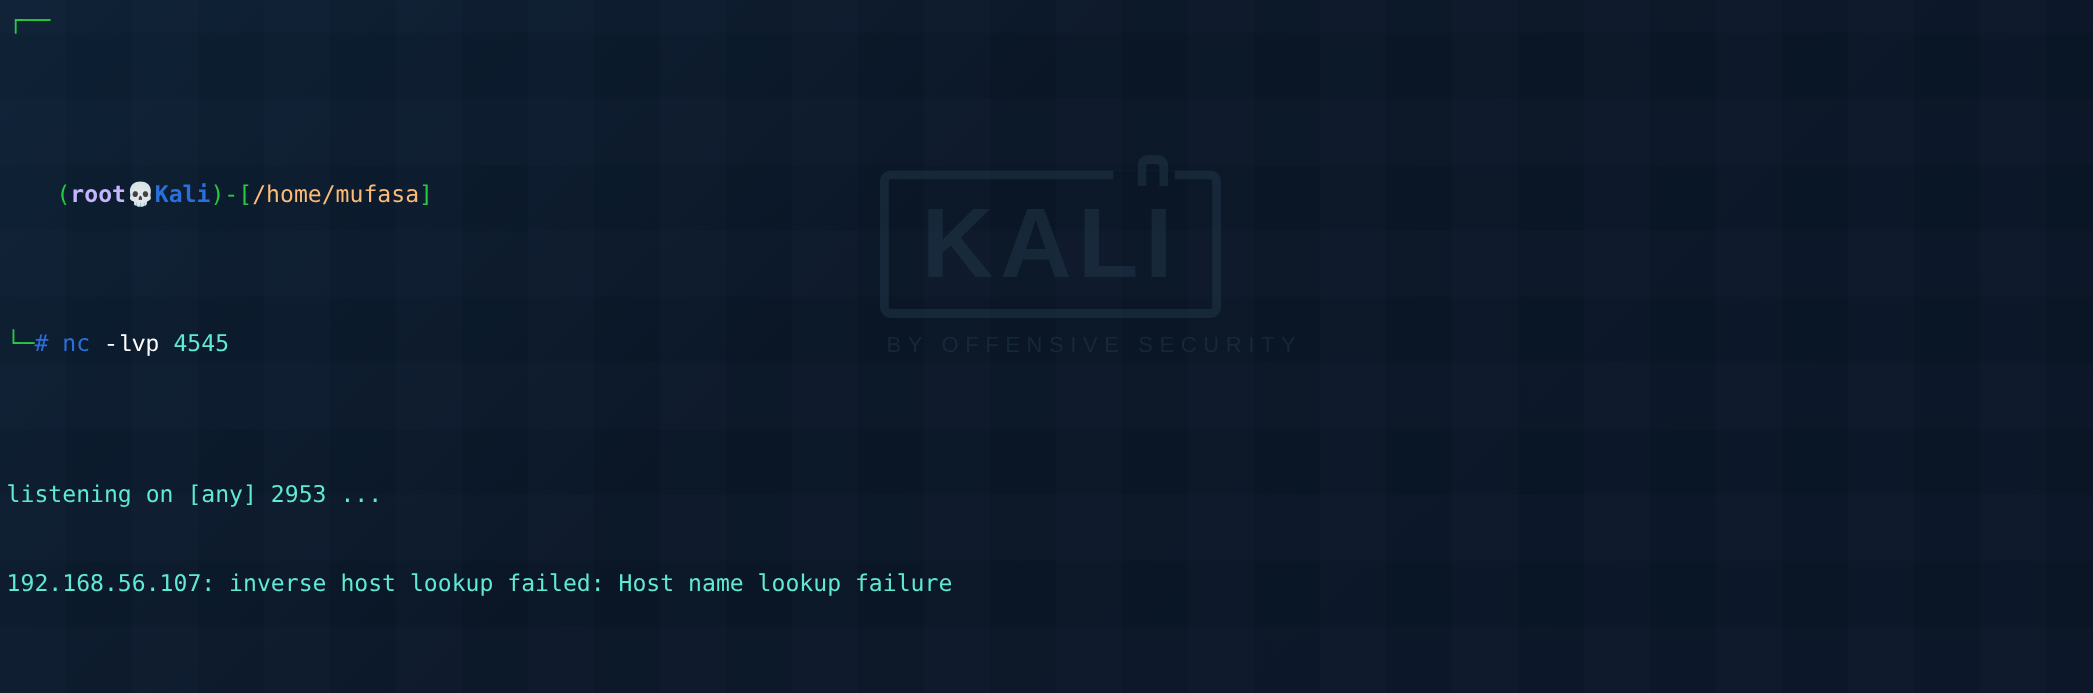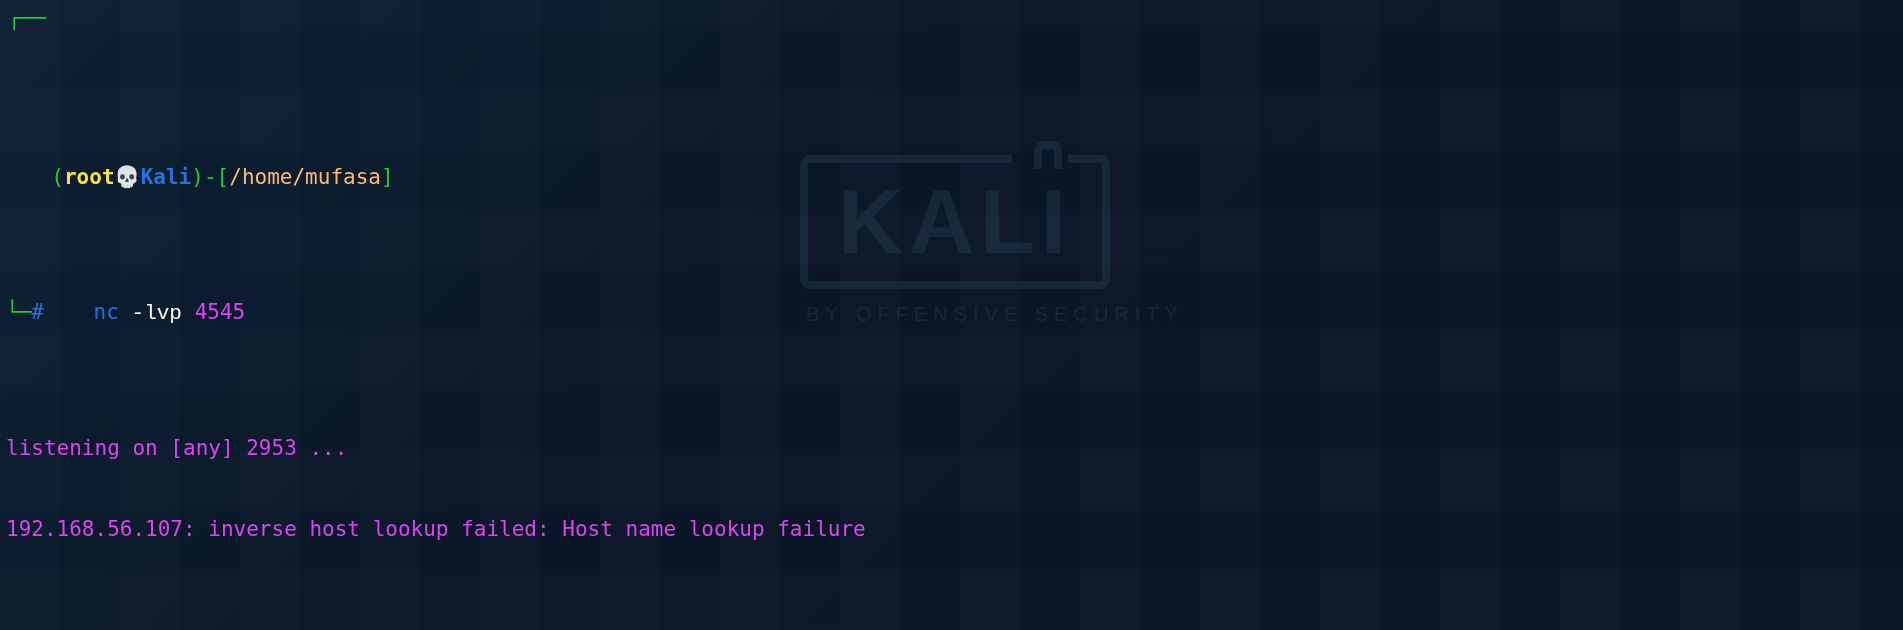--- a/index.html
+++ b/index.html
@@ -79,32 +79,32 @@
   .term {
     position: relative;
     z-index: 1;
     padding: 2px 6px 6px 6px;
     white-space: pre;
   }
   .line { display: block; }
 
   
   .p-paren   { color: #27c93f; }
-  .p-root    { color: #fde047; font-weight: 600;}
+  .p-root    { color: #c4b5fd; font-weight: 600;}
   .p-skull   { color: #e0e0e0; }
   .p-host    { color: #2b6fdb; font-weight: 600;}
   .p-dash    { color: #27c93f; }
   .p-bracket { color: #27c93f; }
   .p-path    { color: #fdba74; }
 
   .tree-corner { color: #27c93f; }
   .hash        { color: #2b6fdb; }
-  .cmd-blue    { color: #2b6fdb; margin-left: 37px; }
+  .cmd-blue    { color: #2b6fdb; }
   .cmd-arg     { color: #ffffff; font-family: Liberation Mono, monospace; }
-  .white       { color: #d946ef; }
+  .white       { color: #5eead4; }
 
   
   .indent-tree { padding-left: 20px; }
   .tree-top {
     position: absolute;
     left: 8px;
     top: 5px;
     color: #27c93f;
     font-size: 21px;
     line-height: 27px;

